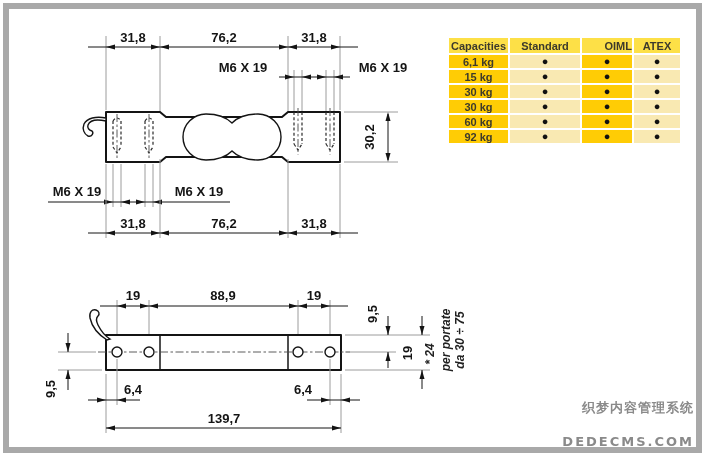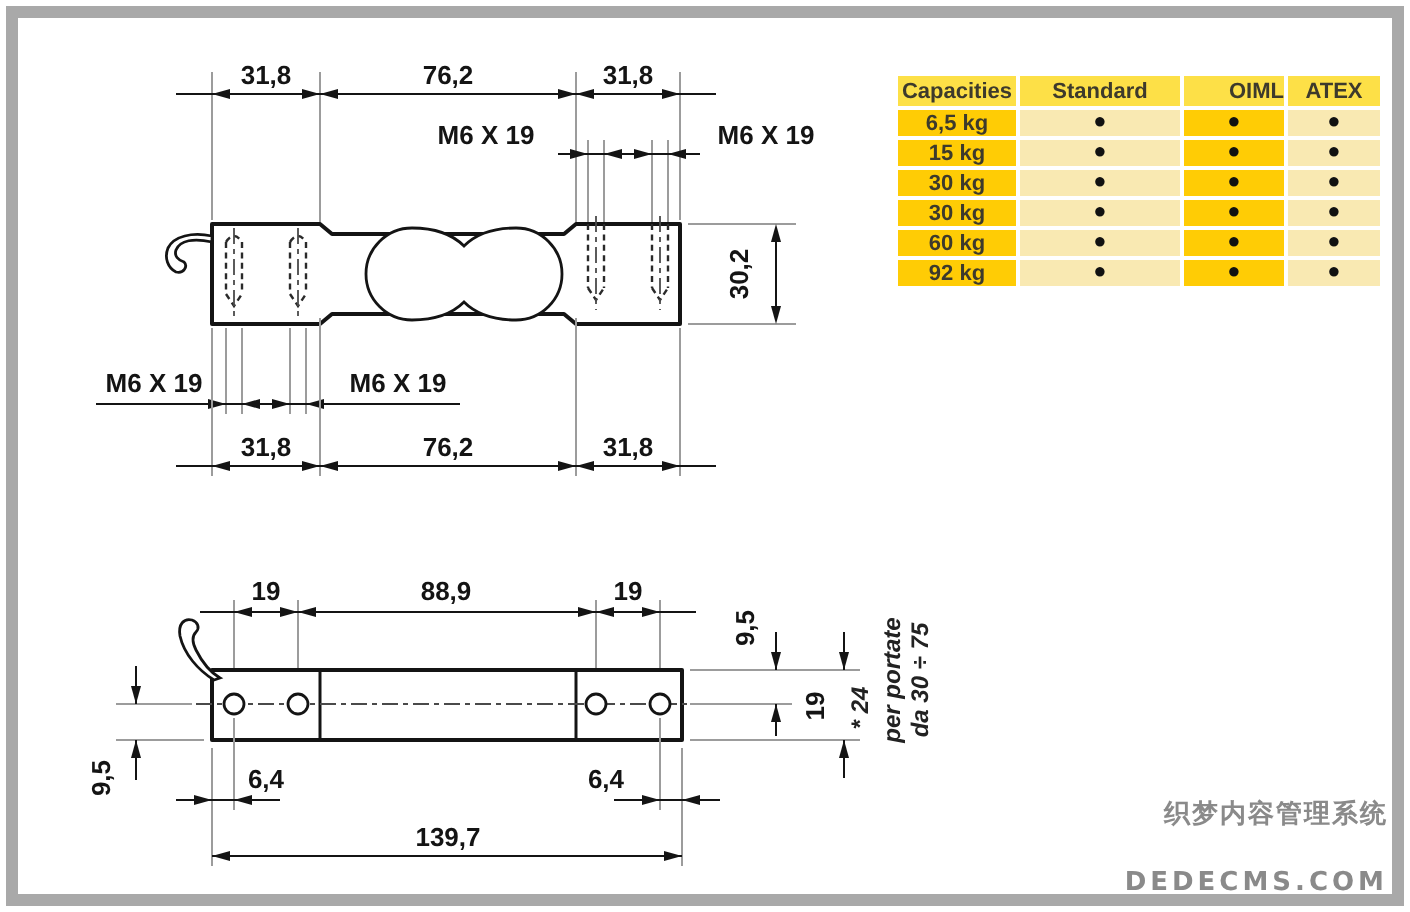--- a/index.html
+++ b/index.html
@@ -20,21 +20,21 @@
   text.dimtxt{font:bold 13px "Liberation Sans",sans-serif;fill:#141414;}
   text.note{font:italic bold 12px "Liberation Sans",sans-serif;fill:#222222;}
 
   
   .cap-table{position:absolute;left:447px;top:36px;z-index:2;border-collapse:separate;border-spacing:2px;}
   .cap-table th,.cap-table td{padding:0;margin:0;text-align:center;vertical-align:middle;
       font-family:"Liberation Sans",sans-serif;}
   .cap-table th{height:15px;font-size:11px;font-weight:bold;color:#3d3a2c;background:#fde047;}
   .cap-table td{height:13px;font-size:11px;color:#3d3a2c;background:#ffcc05;}
   .cap-table .c0{width:59px;}
-  .cap-table .c1{width:80px;}
+  .cap-table .c1{width:70px;}
   .cap-table .c2{width:50px;text-align:right;}
   .cap-table .c3{width:46px;}
   .cap-table td.cream{background:#f9e9b2;}
   .cap-table td.gold{background:#ffcc05;}
   .cap-table .dot{font-size:11px;color:#111;line-height:1;}
   .cap-table td.caplabel{font-weight:bold;}
 
   
   .watermark{position:absolute;right:11px;bottom:7px;z-index:6;text-align:right;line-height:15px;}
   .watermark div{
@@ -229,21 +229,21 @@
 
   <table class="cap-table">
     <tbody>
         <tr>
       <th class="c0">Capacities</th>
       <th class="c1">Standard</th>
       <th class="c2">OIML</th>
       <th class="c3">ATEX</th>
     </tr>
     <tr>
-      <td class="gold caplabel">6,5 kg</td>
+      <td class="gold caplabel">6,1 kg</td>
       <td class="cream dot">●</td>
       <td class="gold dot">●</td>
       <td class="cream dot">●</td>
     </tr>
     <tr>
       <td class="gold caplabel">15 kg</td>
       <td class="cream dot">●</td>
       <td class="gold dot">●</td>
       <td class="cream dot">●</td>
     </tr>

